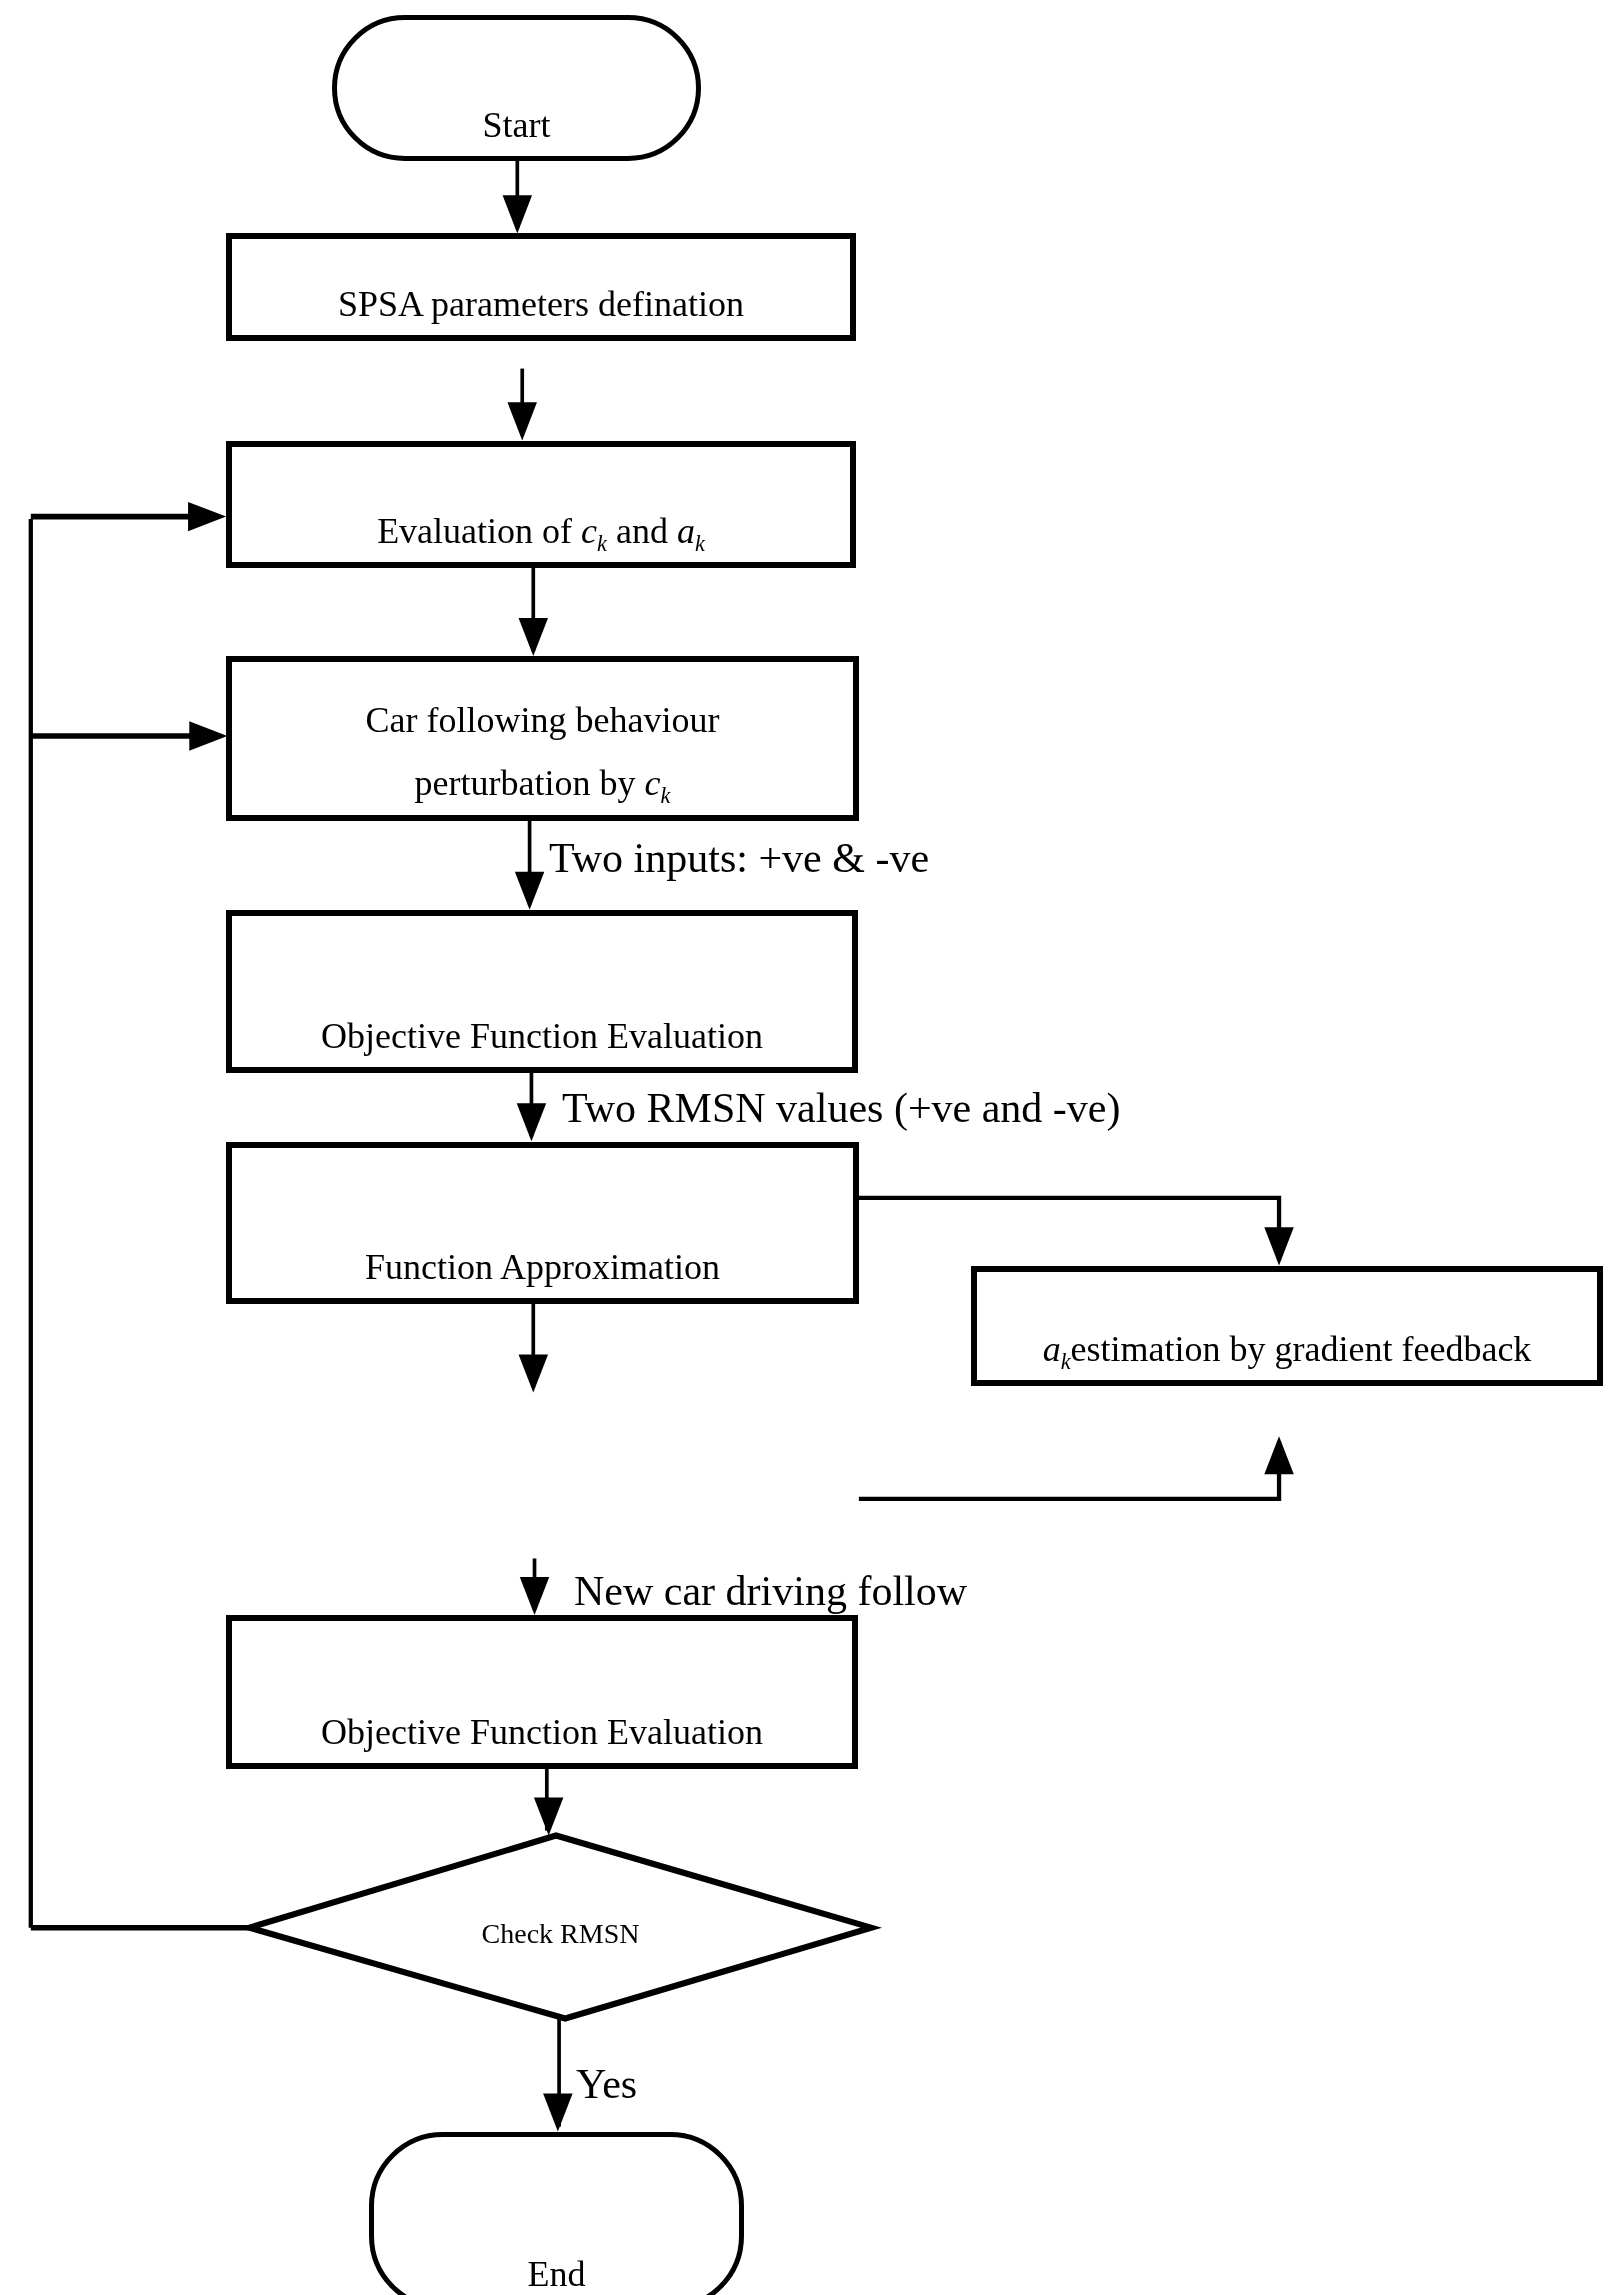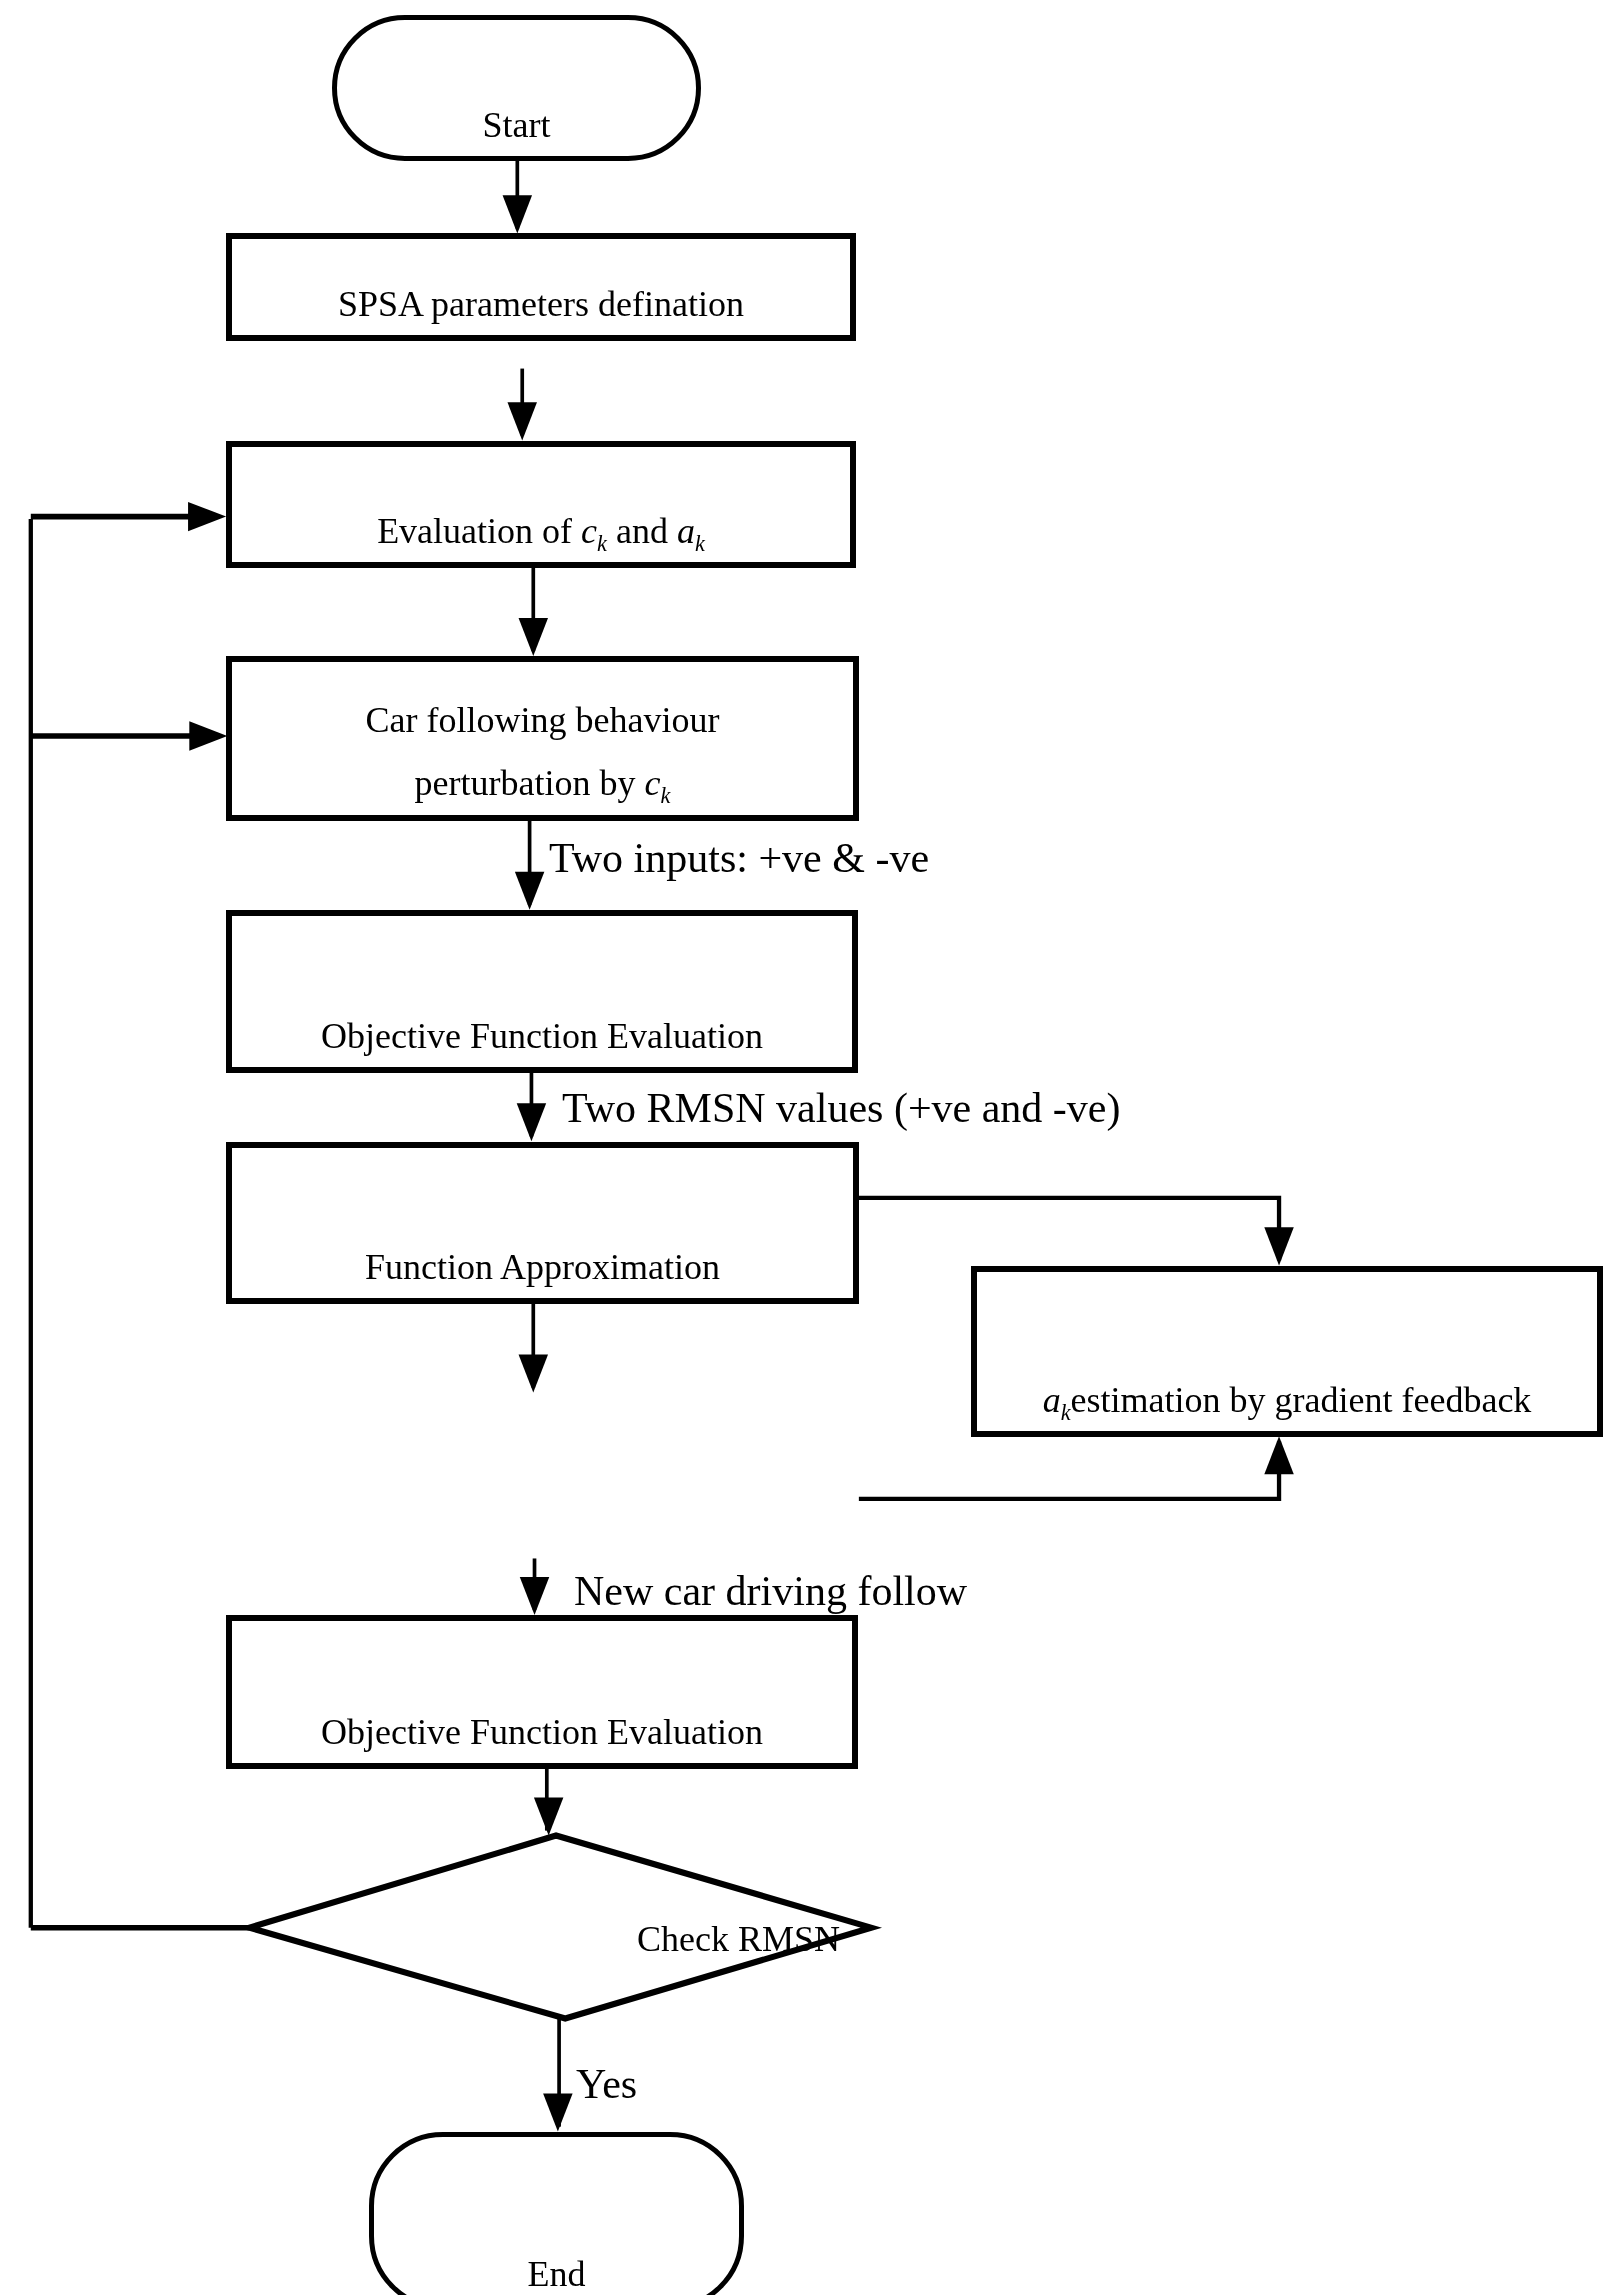--- a/index.html
+++ b/index.html
@@ -14,32 +14,32 @@
     text-align:center; font-size:36px; line-height:1.7; z-index:1; padding:0 12.3px;
   }
   .stadium { border-radius:74px; border-width:5.5px; }
   .mvar { font-style:italic; font-family:"Liberation Serif", serif; }
   sub.msub { font-style:italic; font-size:0.62em; line-height:0; }
   .edge-label {
     position:absolute; z-index:2; white-space:nowrap;
     font-size:42px; line-height:1.3; color:#000;
   }
   .diamond-label {
-    position:absolute; z-index:2; text-align:right; font-size:36px; color:#000;
+    position:absolute; z-index:2; text-align:center; font-size:28px; color:#000;
   }
   
   #n-start { left:332px;  top:15.4px;   width:369px;  height:146px; }
   #n-spsa  { left:226px;  top:233px;  width:630px; height:108px; }
   #n-eval  { left:226px;  top:441px;  width:630px; height:127px; }
   #n-car   { left:226px;  top:656px; width:633px; height:165px; line-height:1.75; }
   #n-obj1  { left:226px;  top:910px; width:632px; height:163px; }
   #n-grad  { left:226px;  top:1142px; width:633px; height:162px; }
   #n-min   { left:229px;  top:1393px; width:632px; height:167px; }
   #n-obj2  { left:226px;  top:1615px; width:632px; height:154px; }
-  #n-ak    { left:971px; top:1266px; width:632px; height:171px; }
+  #n-ak    { left:971px; top:1266px; width:632px; height:120px; }
   #n-end   { left:369px;  top:2132px; width:375px;  height:178px; }
   #l-two-inputs { left:549px; top:831px; }
   #l-two-rmsn   { left:562px; top:1081px; }
   #l-new-car    { left:574px; top:1564px; }
   #l-yes        { left:576px; top:2057px; }
   #l-check      { left:281px; top:1918px; width:559px; }
 </style>
 </head>
 <body>
 

